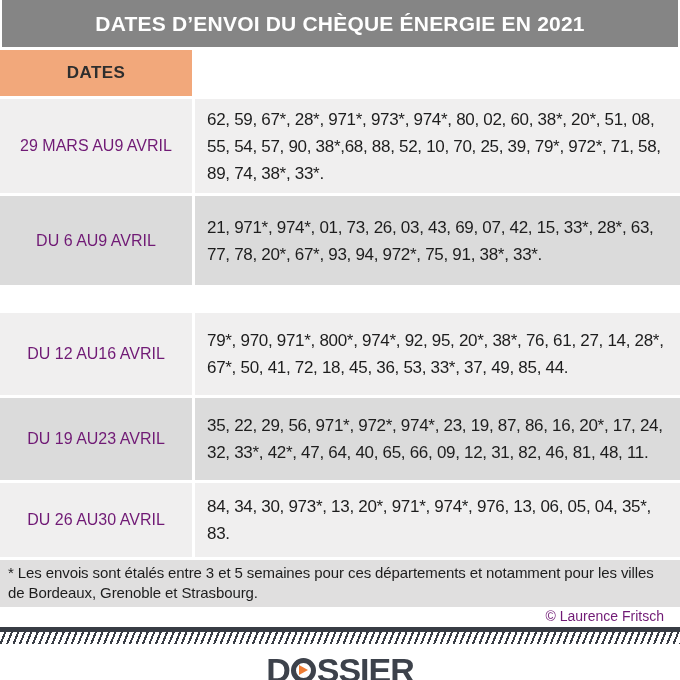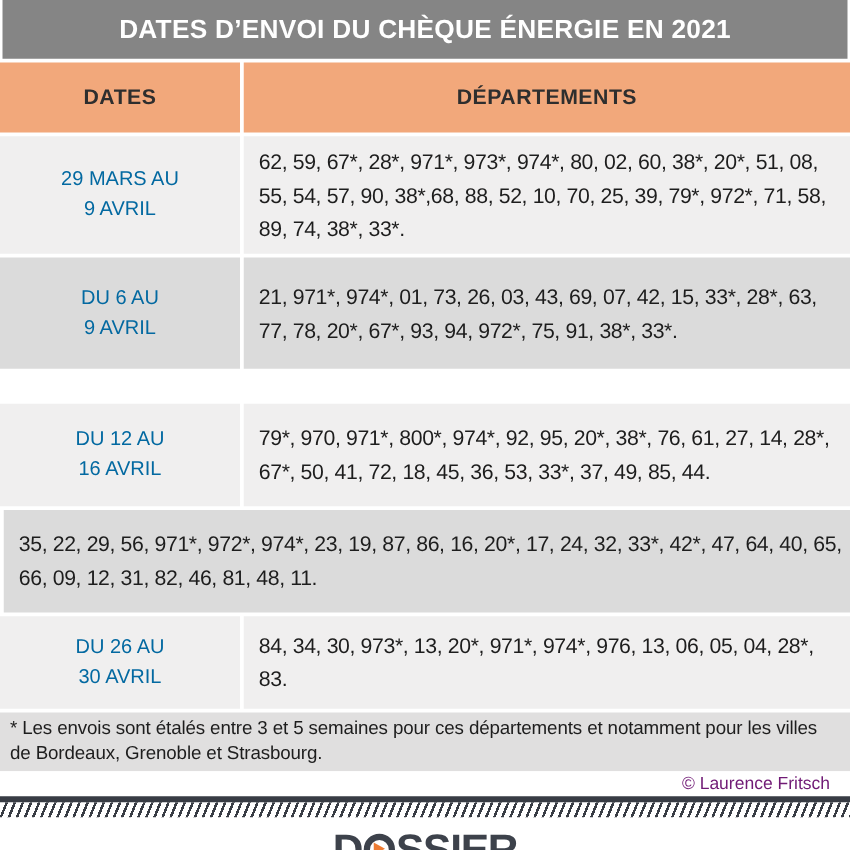--- a/index.html
+++ b/index.html
@@ -14,29 +14,29 @@
     background:#858585; color:#ffffff;
     display:flex; align-items:center; justify-content:center;
     font-weight:bold; font-size:21px; letter-spacing:0.2px;
   }
   .table { margin-top:3px; }
   .row { display:flex; margin-bottom:3px; }
   .c-dates { width:192px; }
   .vdiv { width:3px; background:#ffffff; }
   .c-dept { flex:1; }
   .thead .cell {
-    background:#f2a87b; height:56px;
+    background:#f2a87b; height:46px;
     display:flex; align-items:center; justify-content:center;
     font-weight:bold; font-size:17px; color:#2e2e2e; letter-spacing:0.4px;
   }
   .light .cell { background:#f0efef; }
   .dark  .cell { background:#dbdbdb; }
   .body-row .c-dates {
-    display:flex; flex-direction:column; align-items:center; justify-content:center;
-    font-size:16px; line-height:24px; color:#0369a1;
+    display:flex; flex-direction:row; align-items:center; justify-content:center;
+    font-size:16px; line-height:24px; color:#701a75;
   }
   .body-row .c-dept {
     display:flex; align-items:center;
     font-size:17px; line-height:27px; color:#1d1d1d;
     padding:0 6px 0 12px; letter-spacing:-0.3px;
   }
   .r0 { height:94px; } .r1 { height:89px; } .r2 { height:82px;margin-top:28px; }
   .r3 { height:82px; } .r4 { height:74px; }
   .footnote {
     background:#e0dfdf; padding:3px 10px 4px 8px;
@@ -79,21 +79,20 @@
 
   <div class="title-bar">
     <span>DATES D’ENVOI DU CHÈQUE ÉNERGIE EN 2021</span>
   </div>
 
   <div class="table">
 
     <div class="row thead">
       <div class="cell c-dates">DATES</div>
       <div class="vdiv"></div>
-      <div class="cell c-dept">DÉPARTEMENTS</div>
     </div>
 
     <div class="row body-row light r0">
       <div class="cell c-dates">
         <div>29 MARS AU</div>
         <div>9 AVRIL</div>
       </div>
       <div class="vdiv"></div>
       <div class="cell c-dept">62, 59, 67*, 28*, 971*, 973*, 974*, 80, 02, 60, 38*, 20*, 51, 08, 55, 54, 57, 90, 38*,68, 88, 52, 10, 70, 25, 39, 79*, 972*, 71, 58, 89, 74, 38*, 33*.</div>
     </div>
@@ -110,31 +109,35 @@
     <div class="row body-row light r2">
       <div class="cell c-dates">
         <div>DU 12 AU</div>
         <div>16 AVRIL</div>
       </div>
       <div class="vdiv"></div>
       <div class="cell c-dept">79*, 970, 971*, 800*, 974*, 92, 95, 20*, 38*, 76, 61, 27, 14, 28*, 67*, 50, 41, 72, 18, 45, 36, 53, 33*, 37, 49, 85, 44.</div>
     </div>
 
     <div class="row body-row dark r3">
+      <div class="cell c-dates">
+        <div>DU 19 AU</div>
+        <div>23 AVRIL</div>
+      </div>
       <div class="vdiv"></div>
       <div class="cell c-dept">35, 22, 29, 56, 971*, 972*, 974*, 23, 19, 87, 86, 16, 20*, 17, 24, 32, 33*, 42*, 47, 64, 40, 65, 66, 09, 12, 31, 82, 46, 81, 48, 11.</div>
     </div>
 
     <div class="row body-row light r4">
       <div class="cell c-dates">
         <div>DU 26 AU</div>
         <div>30 AVRIL</div>
       </div>
       <div class="vdiv"></div>
-      <div class="cell c-dept">84, 34, 30, 973*, 13, 20*, 971*, 974*, 976, 13, 06, 05, 04, 28*, 83.</div>
+      <div class="cell c-dept">84, 34, 30, 973*, 13, 20*, 971*, 974*, 976, 13, 06, 05, 04, 35*, 83.</div>
     </div>
 
   </div>
 
   <div class="footnote">* Les envois sont étalés entre 3 et 5 semaines  pour ces départements et notamment pour les villes de Bordeaux, Grenoble et Strasbourg.</div>
 
   <div class="credit">© Laurence Fritsch</div>
 
   <div class="darkbar"></div>
   <div class="hatch"></div>

